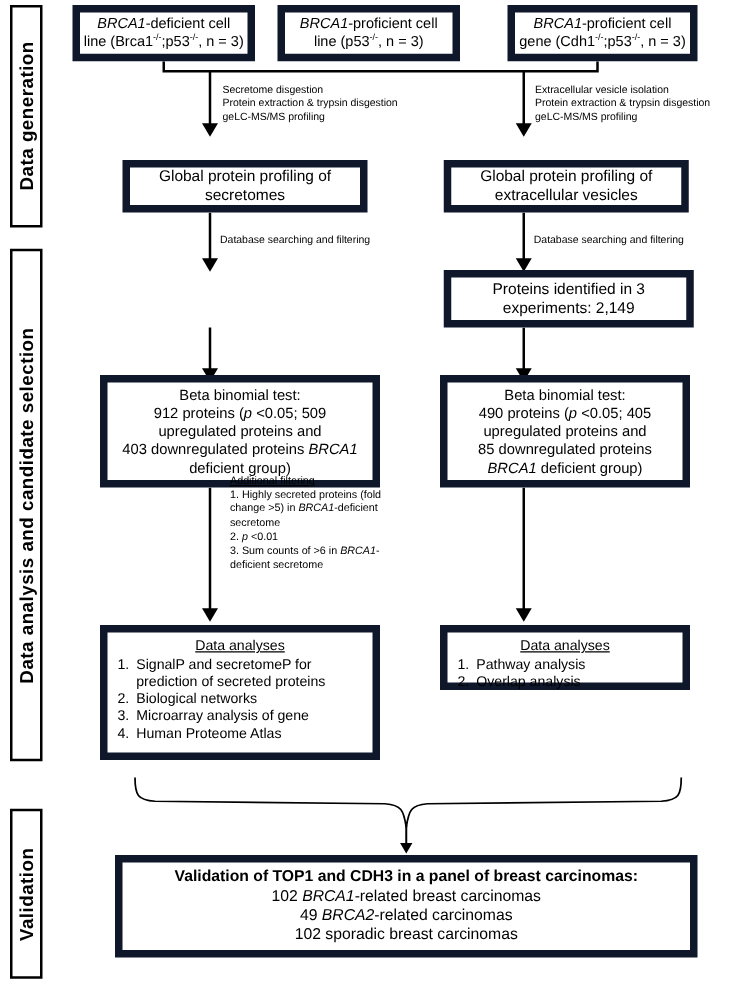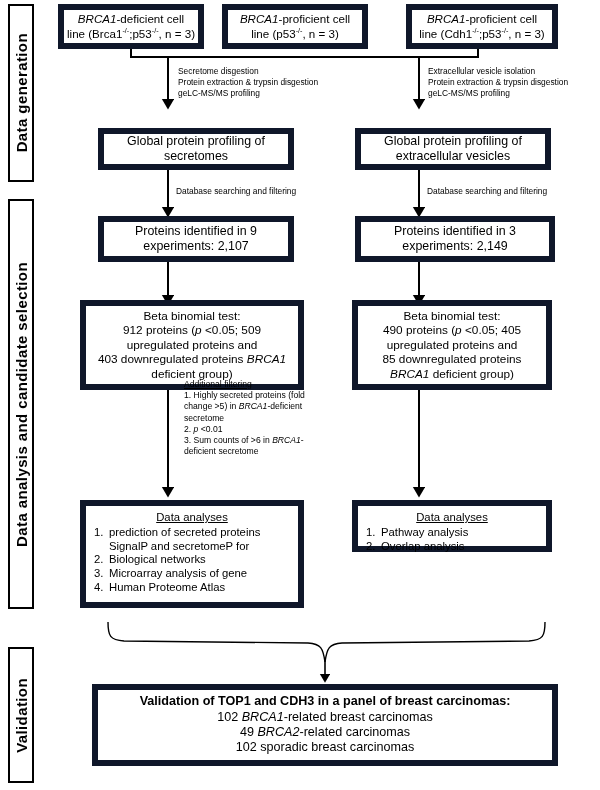--- a/index.html
+++ b/index.html
@@ -125,21 +125,21 @@
     <span class="ln"><span>line (Brca1</span><span class="sup">-/-</span><span>;p53</span><span class="sup">-/-</span><span>, n = 3)</span></span>
   </div>
 
   <div class="box" style="left:222px;top:4px;width:146px;height:45px;font-size:11.6px;">
     <span class="ln"><i>BRCA1</i><span>-proficient cell</span></span>
     <span class="ln"><span>line (p53</span><span class="sup">-/-</span><span></span><span class="sup"></span><span>, n = 3)</span></span>
   </div>
 
   <div class="box" style="left:406px;top:4px;width:152px;height:45px;font-size:11.6px;">
     <span class="ln"><i>BRCA1</i><span>-proficient cell</span></span>
-    <span class="ln"><span>line (Cdh1</span><span class="sup">-/-</span><span>;p53</span><span class="sup">-/-</span><span>, n = 3)</span></span>
+    <span class="ln"><span>gene (Cdh1</span><span class="sup">-/-</span><span>;p53</span><span class="sup">-/-</span><span>, n = 3)</span></span>
   </div>
 
   <div class="note" style="left:178px;top:66px;font-size:8.4px;">
     <span class="ln">Secretome disgestion</span>
     <span class="ln">Protein extraction &amp; trypsin disgestion</span>
     <span class="ln">geLC-MS/MS profiling</span>
   </div>
 
   <div class="note" style="left:428px;top:66px;font-size:8.4px;">
     <span class="ln">Extracellular vesicle isolation</span>
@@ -157,24 +157,20 @@
     <span class="ln">extracellular vesicles</span>
   </div>
 
   <div class="note" style="left:176px;top:186px;font-size:8.4px;">
     <span class="ln">Database searching and filtering</span>
   </div>
   <div class="note" style="left:427px;top:186px;font-size:8.4px;">
     <span class="ln">Database searching and filtering</span>
   </div>
 
-  <div class="box" style="left:98px;top:216px;width:196px;height:46px;font-size:12.4px;">
-    <span class="ln">Proteins identified in 9</span>
-    <span class="ln">experiments: 2,107</span>
-  </div>
 
   <div class="box" style="left:355px;top:216px;width:200px;height:46px;font-size:12.4px;">
     <span class="ln">Proteins identified in 3</span>
     <span class="ln">experiments: 2,149</span>
   </div>
 
   <div class="box" style="left:80px;top:300px;width:224px;height:90px;font-size:11.8px;">
     <span class="ln">Beta binomial test:</span>
     <span class="ln"><span>912 proteins (</span><i>p</i><span> &lt;0.05; 509</span></span>
     <span class="ln">upregulated proteins and</span>
@@ -199,22 +195,22 @@
     <span class="ln"><span>3. Sum counts of &gt;6 in </span><i>BRCA1</i><span>-</span></span>
     <span class="ln">deficient secretome</span>
   </div>
 
   <div class="box listbox" style="left:80px;top:500px;width:224px;height:108px;font-size:11.3px;">
     <div class="title">Data analyses</div>
 
     <div class="li">
       <span class="num">1.</span>
       <span class="txt">
+        <span style="display:block">SignalP and secretomeP for</span>
         <span style="display:block">prediction of secreted proteins</span>
-        <span style="display:block">SignalP and secretomeP for</span>
       </span>
     </div>
     <div class="li">
       <span class="num">2.</span>
       <span class="txt">Biological networks</span>
     </div>
     <div class="li">
       <span class="num">3.</span>
       <span class="txt">
         <span style="display:block">Microarray analysis of gene</span>

